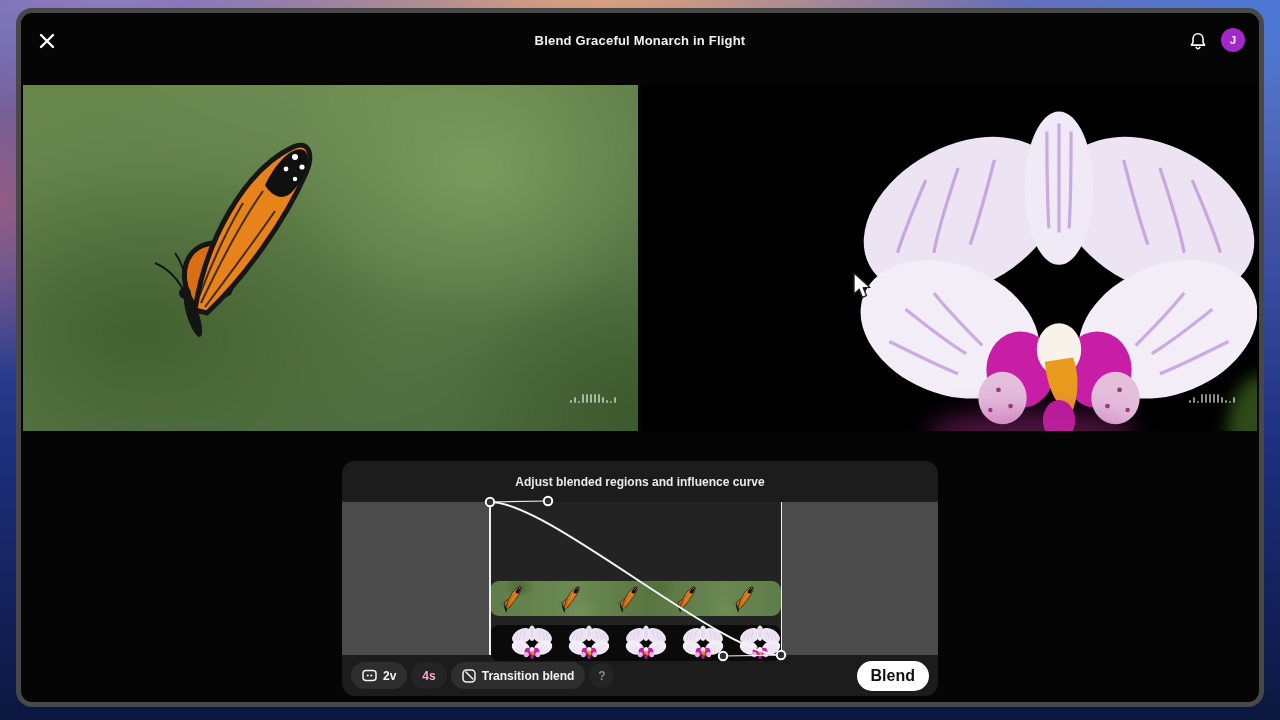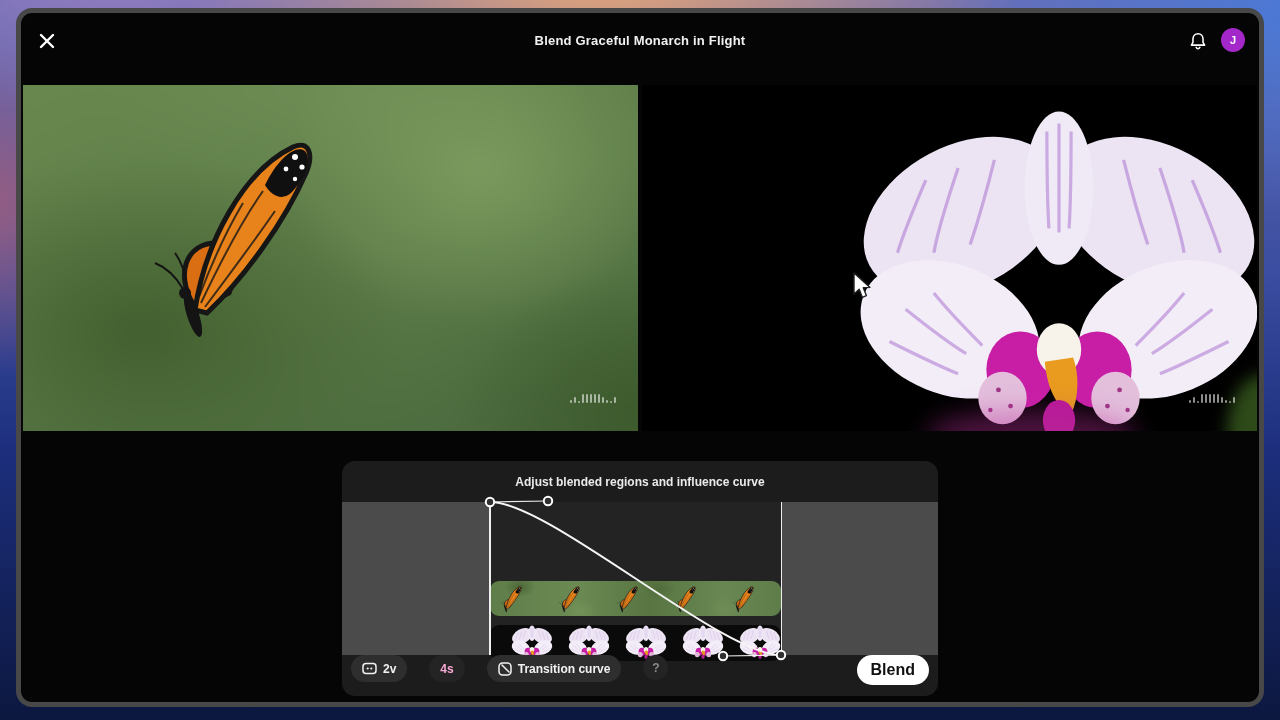--- a/index.html
+++ b/index.html
@@ -64,21 +64,21 @@
         radial-gradient(24px 16px at 170px 8px, rgba(70,98,50,.5), rgba(70,98,50,0) 70%),
         radial-gradient(26px 18px at 235px 28px, rgba(116,146,88,.55), rgba(116,146,88,0) 70%),
         linear-gradient(90deg,#5e7d49,#6b8a53 30%,#587542 55%,#688752 80%,#5e7d49);}
   .strip.bottom{left:148px;top:123px;width:291px;height:36px;background:#0a0a0a;}
   .thumb{position:absolute;}
   .tl-line{position:absolute;top:0;width:1.5px;height:153px;background:#efefef;cursor:ew-resize;}
   .curve-svg{position:absolute;left:0;top:41px;width:596px;height:160px;overflow:visible;pointer-events:none;}
   .curve-svg *{pointer-events:auto;}
   
   .toolbar{position:absolute;left:0;top:194px;width:596px;height:41px;display:flex;
-      padding:0 9px;box-sizing:border-box;gap:22px;}
+      align-items:center;padding:0 9px;box-sizing:border-box;gap:4px;}
   .pill{display:flex;align-items:center;gap:6px;height:27px;padding:0 11px;border-radius:14px;
       background:#2e2e2e;color:#f2f2f2;font-size:12px;font-weight:700;cursor:pointer;}
   .pill.dim{background:#242424;color:#f9a8d4;}
   .help-circle{width:25px;height:25px;border-radius:50%;background:#242424;color:#8a8a8a;
       display:flex;align-items:center;justify-content:center;font-size:12px;font-weight:700;cursor:pointer;}
   .blend-btn{margin-left:auto;height:30px;padding:0 14px;border-radius:15px;border:none;
       font-family:inherit;font-size:16px;font-weight:700;cursor:pointer;display:flex;align-items:center;}
 </style>
 </head>
 <body>
@@ -257,21 +257,21 @@
         <span>2v</span>
       </div>
       <div class="pill dim">
         <span>4s</span>
       </div>
       <div class="pill">
         <svg width="14" height="14" viewBox="0 0 14 14">
           <rect x="1" y="1" width="12" height="12" rx="3.5" fill="none" stroke="#f2f2f2" stroke-width="1.5"></rect>
           <path d="M4,3 L11,10" stroke="#f2f2f2" stroke-width="1.5" stroke-linecap="round"></path>
         </svg>
-        <span>Transition curve</span>
+        <span>Transition blend</span>
       </div>
       <div class="help-circle">
         <span>?</span>
       </div>
       <button class="blend-btn" style="background: rgb(255, 255, 255); color: rgb(17, 17, 17);">Blend</button>
     </div>
   </div>
 </div>
 
 </body></html>

